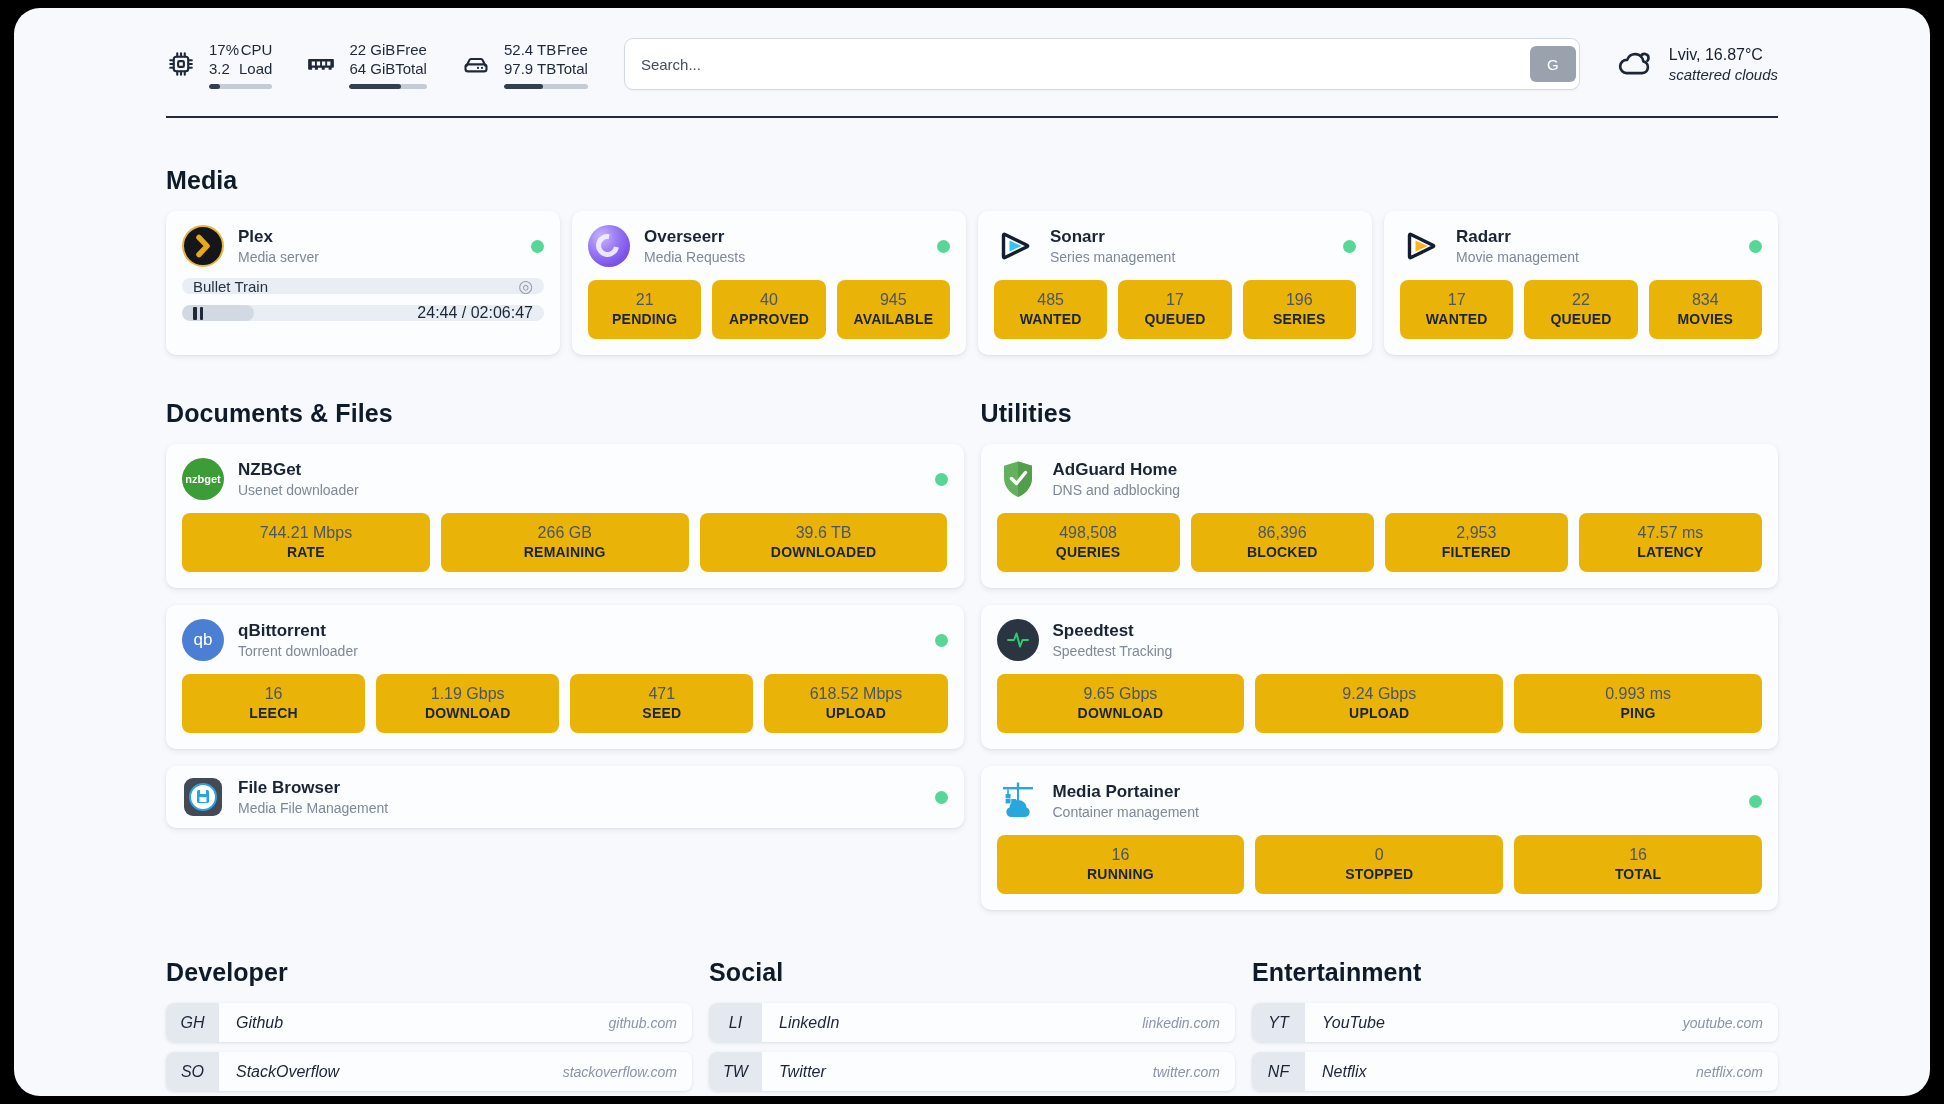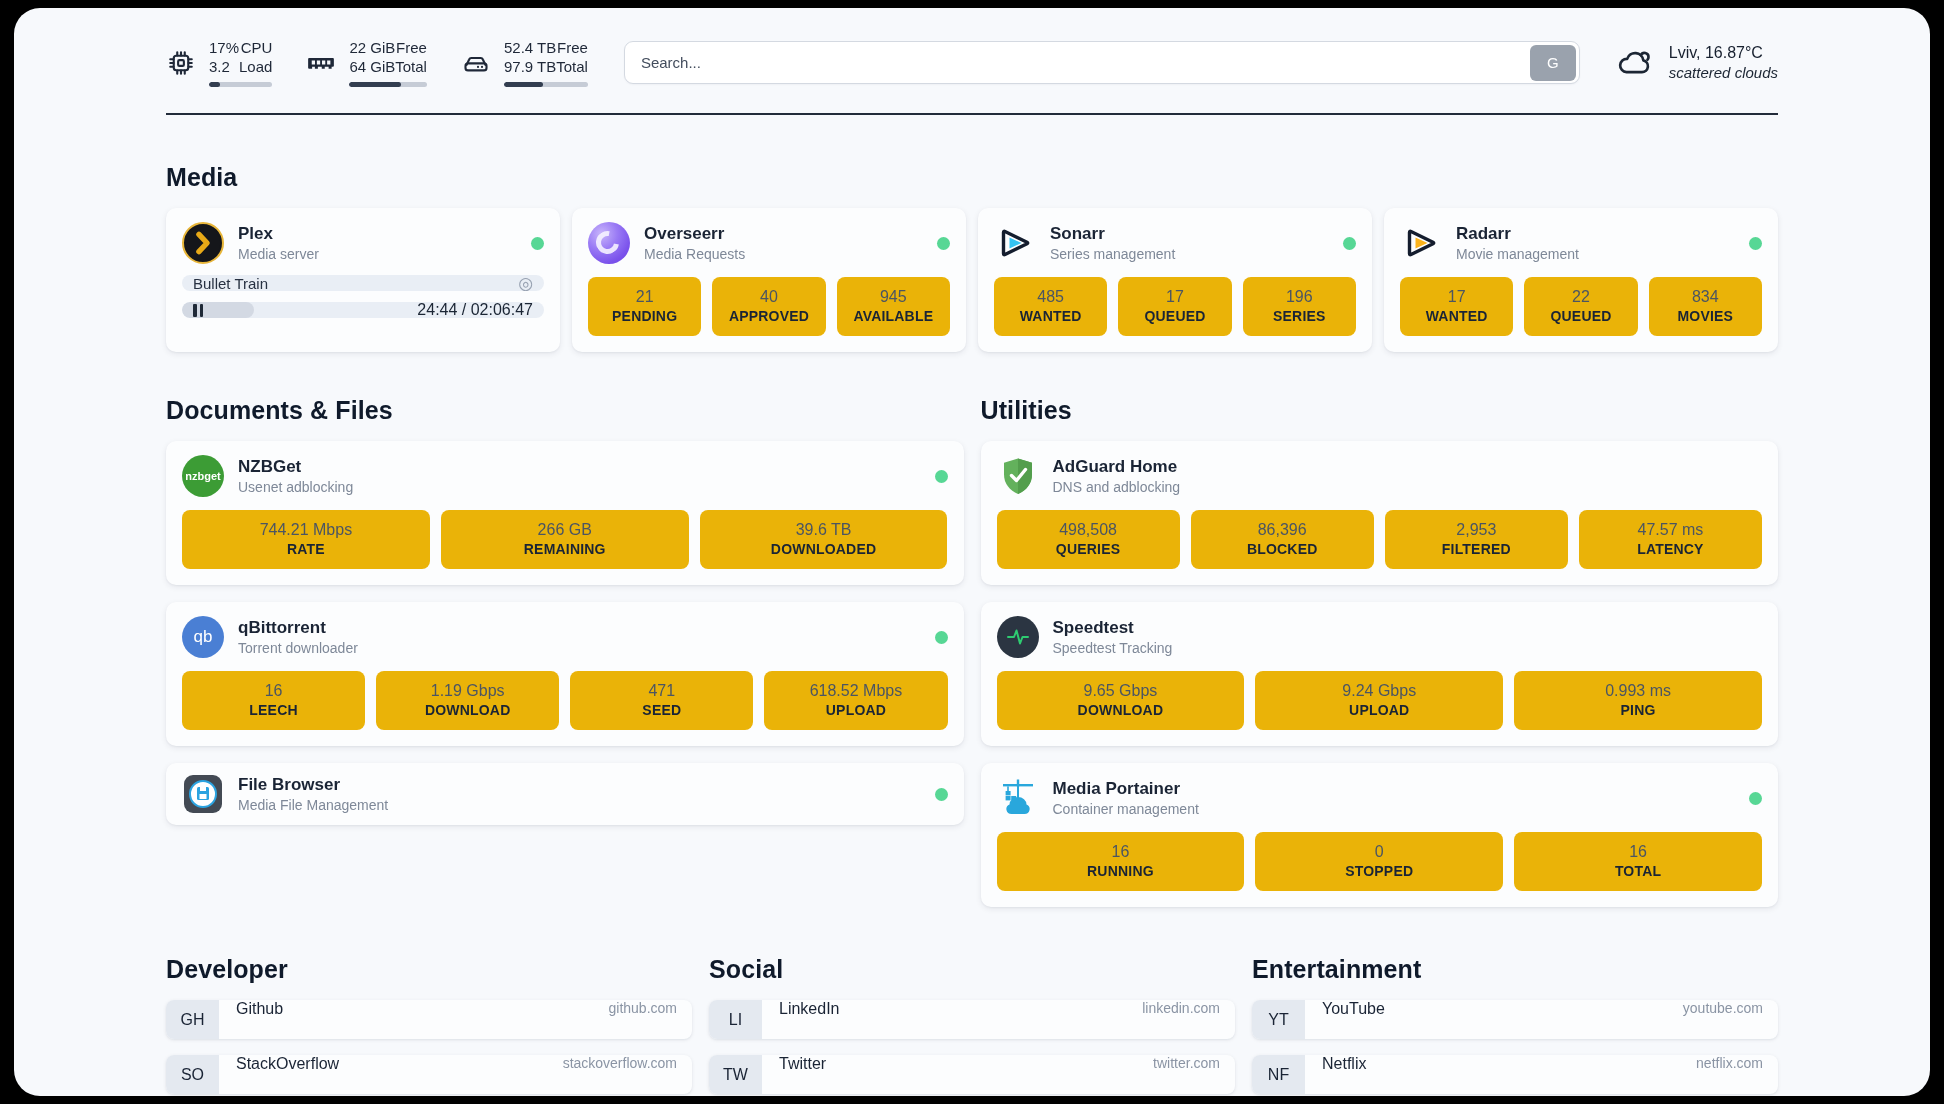--- a/index.html
+++ b/index.html
@@ -20,21 +20,21 @@
   .topbar { display:flex; align-items:center; margin-top:30px; }
   .resources { display:flex; gap:34px; align-items:center; flex:none; }
   .resource { display:flex; gap:13px; align-items:center; }
   .res-icon { width:30px; height:30px; flex:none; display:flex; align-items:center; justify-content:center; }
   .res-grid { display:grid; grid-template-columns:auto auto; font-size:15px; color:#1f2838; line-height:19px; }
   .res-grid .r { text-align:right; }
   .res-bar { margin-top:6px; height:5px; border-radius:3px; background:#c6ccd6; overflow:hidden; }
   .res-fill { height:100%; background:#333e50; border-radius:3px; }
 
   .searchbar {
-    flex:1; margin:0 36px; height:43px; background:#fff;
+    flex:1; margin:0 36px; height:52px; background:#fff;
     border:1px solid #d4d9e1; border-radius:9px;
     display:flex; align-items:center;
     box-shadow:0 1px 2px rgba(20,30,50,.04);
   }
   .searchbar input {
     flex:1; border:none; outline:none; background:transparent;
     padding:0 16px; font-size:15px; color:#323c4c;
     font-family:inherit;
   }
   .searchbar input::placeholder { color:#434d5d; opacity:1; }
@@ -87,23 +87,24 @@
 
   
   .two-col { display:grid; grid-template-columns:1fr 1fr; column-gap:17px; }
   .two-col h2 { margin:44px 0 16px; }
   .col-cards { display:flex; flex-direction:column; gap:17px; }
 
   
   .bookmarks { display:grid; grid-template-columns:repeat(3,1fr); column-gap:17px; align-items:start; }
   .bookmarks h2 { margin:48px 0 16px; }
   .bm-row {
-    display:flex; height:39px; background:#fcfdfe;
-    border-radius:8px; overflow:hidden; margin-bottom:16px; cursor:pointer;
+    display:flex; align-items:center; height:39px; background:#fcfdfe;
+    border-radius:8px; overflow:hidden; margin-bottom:10px; cursor:pointer;
     box-shadow:0 1px 2px rgba(20,30,50,.05), 0 1px 4px rgba(20,30,50,.07);
+    font-style:italic;
   }
   .bm-abbr {
     width:53px; align-self:stretch; background:#e4e9f0;
     display:flex; align-items:center; justify-content:center;
     font-size:16px; color:#1a2435; flex:none;
   }
   .bm-name { margin-left:17px; font-size:16px; color:#1a2435; }
   .bm-domain { margin-left:auto; margin-right:15px; font-size:14px; color:#8a94a4; }
 
   
@@ -340,21 +341,21 @@
 
       <div class="col">
         <h2 class="section-title">Documents &amp; Files</h2>
         <div class="col-cards">
 
           <div class="card">
             <div class="svc-head">
               <span class="svc-icon icon-circle nzbget-badge">nzbget</span>
               <div class="svc-meta">
                 <div class="svc-name">NZBGet</div>
-                <div class="svc-sub">Usenet adblocking</div>
+                <div class="svc-sub">Usenet downloader</div>
               </div>
               <span class="status-dot"></span>
             </div>
             <div class="stats">
               <div class="stat">
                 <div class="stat-value">744.21 Mbps</div>
                 <div class="stat-label">RATE</div>
               </div>
               <div class="stat">
                 <div class="stat-value">266 GB</div>

